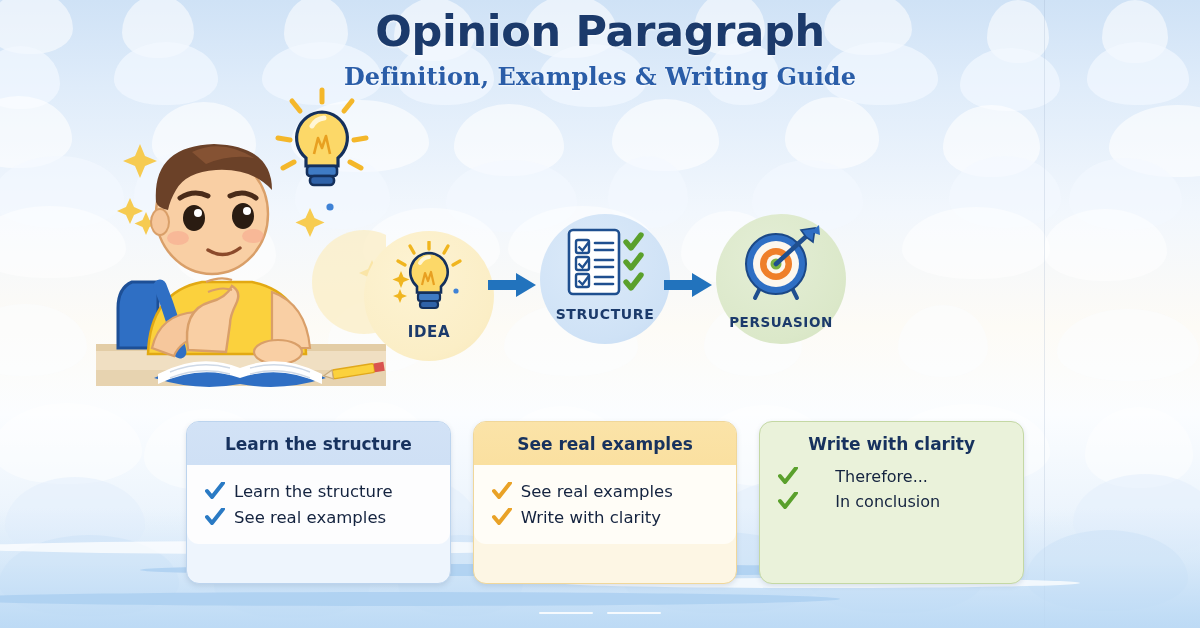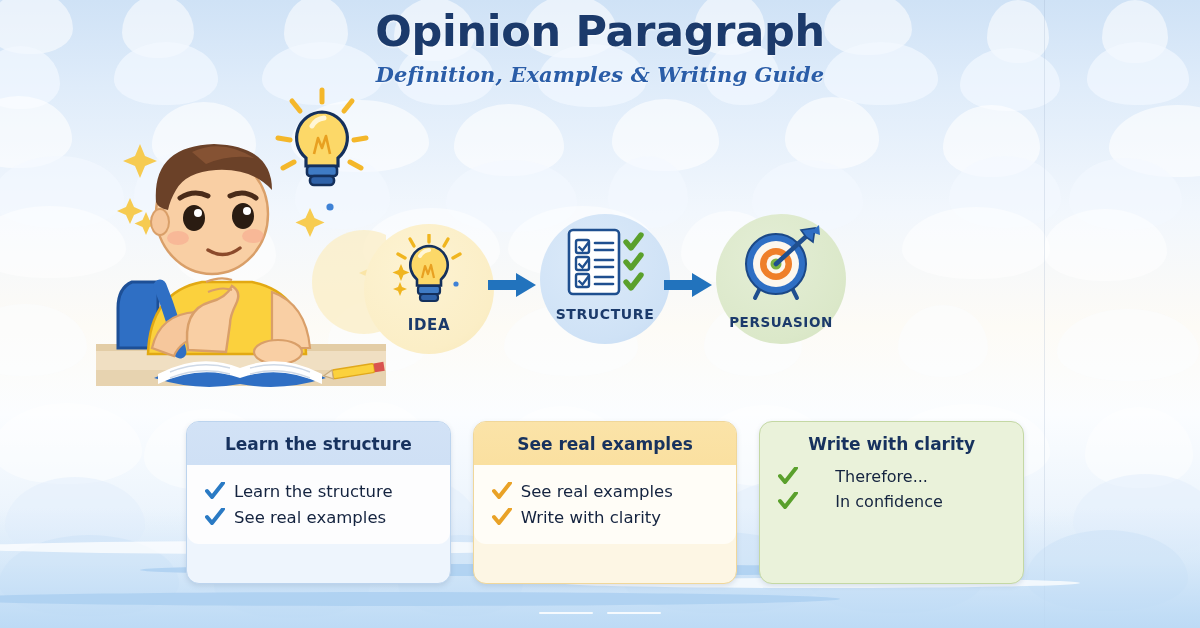--- a/index.html
+++ b/index.html
@@ -34,22 +34,22 @@
   
   .header { position:absolute; top:6px; left:0; width:100%; text-align:center; }
   .title {
     font-family:"DejaVu Sans", sans-serif;
     font-size:43px; font-weight:700; color:#1b3a6b; letter-spacing:-.3px;
     text-shadow:0 1px 2px rgba(255,255,255,.85);
   }
   .subtitle {
     margin-top:6px;
     font-family:"DejaVu Serif", serif;
-    font-style:italic; font-weight:700;
-    font-size:21px; color:#2a5da8; letter-spacing:.1px;
+    font-weight:700;
+    font-size:24px; color:#2a5da8; letter-spacing:.1px;
     text-shadow:0 1px 2px rgba(255,255,255,.85);
   }
 
   
   .bubble {
     position:absolute; left:404px; top:122px; width:504px; height:56px;
     background:linear-gradient(180deg,#fdf2d2 0%, #fbeec4 60%, #f7e6b4 100%);
     border-radius:12px;
     box-shadow:0 3px 7px rgba(120,110,70,.18);
     display:flex; align-items:center; justify-content:center;
@@ -63,21 +63,21 @@
     position:absolute; left:-12px; top:20px;
     width:0;height:0;
     border-top:9px solid transparent; border-bottom:13px solid transparent;
     border-right:16px solid #fbeec4;
   }
 
   
   .flow { position:absolute; left:364px; top:212px; width:500px; height:140px; }
   .node { position:absolute; width:130px; height:130px; border-radius:50%;
           display:flex; flex-direction:column; align-items:center; justify-content:flex-start; }
-  .node-idea       { left:0px;   top:12px; background:radial-gradient(circle at 40% 35%, #fdf3d3 0%, #fbeec6 70%, #f7e7b9 100%);text-align:right; }
+  .node-idea       { left:0px;   top:19px; background:radial-gradient(circle at 40% 35%, #fdf3d3 0%, #fbeec6 70%, #f7e7b9 100%);text-align:right; }
   .node-structure  { left:176px; top:2px; background:radial-gradient(circle at 40% 35%, #dceaf9 0%, #cfe2f6 70%, #c3d9f2 100%); }
   .node-persuasion { left:352px; top:2px; background:radial-gradient(circle at 40% 35%, #e4eed6 0%, #dbe8c9 70%, #d2e1bd 100%);gap:8px; }
   .node-icon { height:84px; display:flex; align-items:center; justify-content:center; margin-top:8px; }
   .node-label {
     font-family:"DejaVu Sans", sans-serif;
     font-weight:700; font-size:15px; color:#1b3a6b; letter-spacing:.6px;
   }
   .node-structure .node-label { font-size:14px; }
   .node-persuasion .node-label { font-size:13.5px; }
 
@@ -469,21 +469,21 @@
               </svg>
           </span>
           <span class="bullet-text">Therefore...</span>
         </div>
         <div class="bullet">
           <span class="check">
             <svg width="20" height="18" viewBox="0 0 20 18">
                 <path d="M2 9 l5 6 11 -14" stroke="#5aa02c" stroke-width="4" fill="none" stroke-linecap="round" stroke-linejoin="round"></path>
               </svg>
           </span>
-          <span class="bullet-text">In confidence</span>
+          <span class="bullet-text">In conclusion</span>
         </div>
       </div>
     </div>
   </div>
 
   <div class="footer">
     <div class="footer-rule"></div>
     <div class="footer-rule"></div>
   </div>
 

